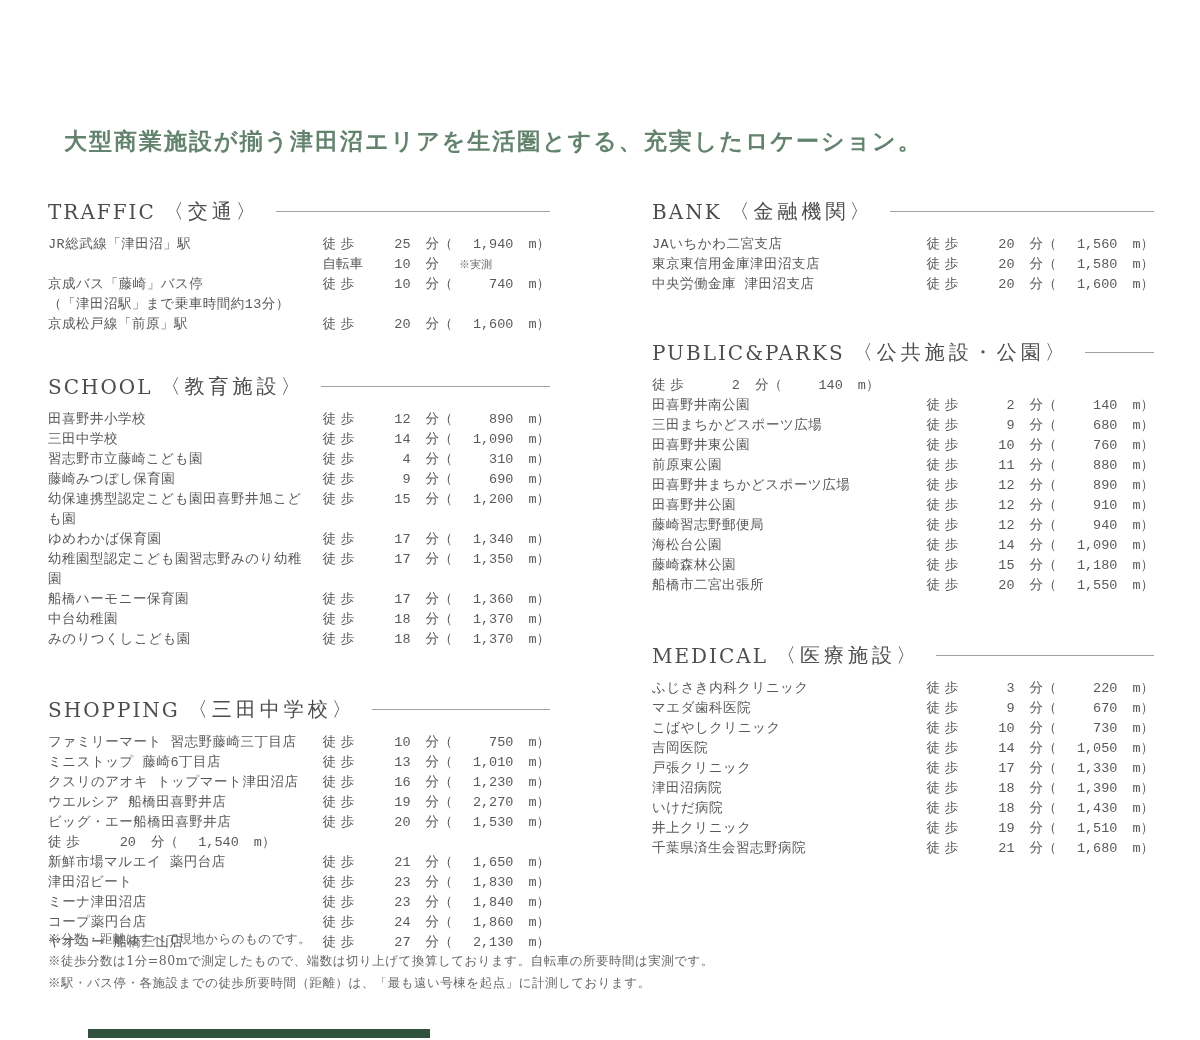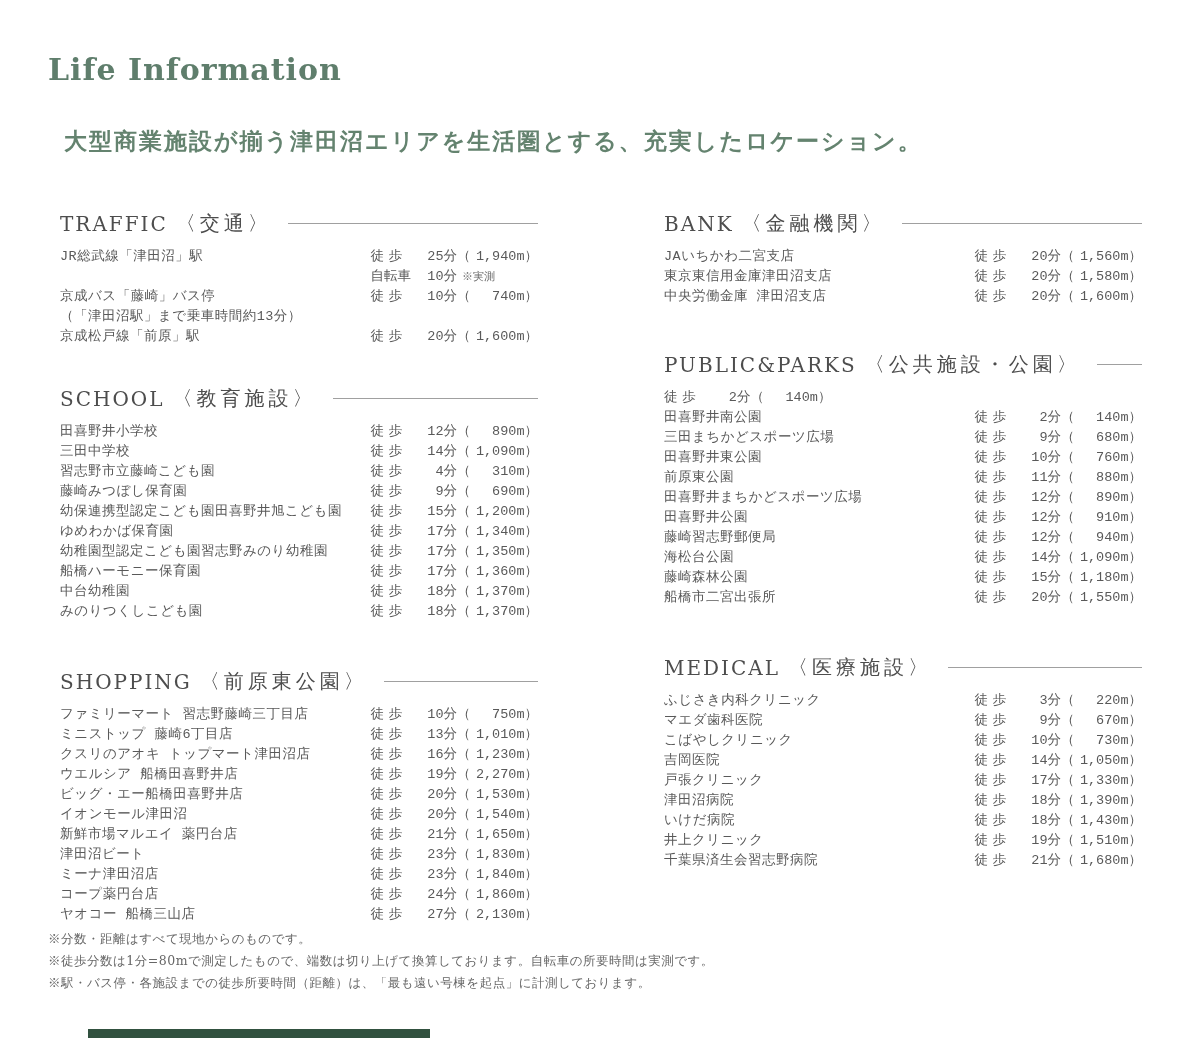--- a/index.html
+++ b/index.html
@@ -17,53 +17,52 @@
     color:#5f7e6c;
   }
   .subtitle{
     position:absolute;left:48px;top:110px;margin:16px;
     font-size:23px;font-weight:700;letter-spacing:2px;
     color:#64836f;
   }
   .col{position:absolute;top:198px;width:502px;}
   .col-left{left:48px;}
   .col-right{left:652px;}
-  .section{margin:12px;}
+  .section{margin:0;}
   .sec-school{margin-top:38px;}
   .sec-shopping{margin-top:46px;}
   .sec-public{margin-top:44px;}
   .sec-medical{margin-top:46px;}
   .sec-head{
     display:flex;align-items:center;
     color:#4d4d4d;font-size:20px;letter-spacing:2px;
     margin-bottom:10px;white-space:nowrap;
   }
   .sec-jp{margin-left:8px;letter-spacing:4px;}
   .rule{flex:1;height:1px;background:#a0a0a0;margin-left:16px;}
   .rows{}
   .row{display:flex;justify-content:space-between;align-items:flex-start;line-height:20px;font-family:Liberation Mono, monospace;}
   .name-block{flex:1;padding-right:8px;}
   .name{font-size:13.5px;letter-spacing:0.5px;}
   .name-sub{font-size:13.5px;letter-spacing:0.5px;}
   .walk-block{flex:none;}
-  .walk-line{display:flex;align-items:baseline;font-size:13.5px;white-space:nowrap;}
+  .walk-line{display:flex;align-items:baseline;font-size:13.5px;white-space:nowrap;gap:15px;}
   .mode{display:inline-block;width:3.6em;text-align:left;}
   .mode-wide{letter-spacing:0.35em;}
   .min{display:inline-block;width:1.8em;text-align:right;}
   .dist{display:inline-block;width:3.4em;text-align:right;}
   .note{font-size:11px;margin-left:5px;color:#6a6a6a;}
   .notes{position:absolute;left:48px;top:928px;}
   .notes p{margin:0;font-size:12.5px;line-height:22px;letter-spacing:0.5px;color:#666666;}
   .accent-bar{position:absolute;left:88px;top:1029px;width:342px;height:9px;background:#31513f;}
 </style>
 </head>
 <body>
 
 <div class="page">
-  <h1 class="title">Life Information</h1>
   <p class="subtitle">大型商業施設が揃う津田沼エリアを生活圏とする、充実したロケーション。</p>
 
   <div class="col col-left" id="col-left">
       <div class="section sec-traffic">
         <div class="sec-head">
           <span class="sec-en">TRAFFIC</span>
           <span class="sec-jp">〈交通〉</span>
           <div class="rule"></div>
         </div>
         <div class="rows">
@@ -263,21 +262,21 @@
                 <span class="dist">1,370</span>
                 <span class="close">m）</span>
               </div>
             </div>
           </div>
         </div>
       </div>
       <div class="section sec-shopping">
         <div class="sec-head">
           <span class="sec-en">SHOPPING</span>
-          <span class="sec-jp">〈前原東公園〉</span>
+          <span class="sec-jp">〈三田中学校〉</span>
           <div class="rule"></div>
         </div>
         <div class="rows">
           <div class="row">
             <div class="name-block">
               <div class="name">ファミリーマート 習志野藤崎三丁目店</div>
             </div>
             <div class="walk-block">
               <div class="walk-line">
                 <span class="mode mode-wide">徒歩</span>
@@ -338,23 +337,20 @@
               <div class="walk-line">
                 <span class="mode mode-wide">徒歩</span>
                 <span class="min">20</span>
                 <span class="sep">分（</span>
                 <span class="dist">1,530</span>
                 <span class="close">m）</span>
               </div>
             </div>
           </div>
           <div class="row">
-            <div class="name-block">
-              <div class="name">イオンモール津田沼</div>
-            </div>
             <div class="walk-block">
               <div class="walk-line">
                 <span class="mode mode-wide">徒歩</span>
                 <span class="min">20</span>
                 <span class="sep">分（</span>
                 <span class="dist">1,540</span>
                 <span class="close">m）</span>
               </div>
             </div>
           </div>

